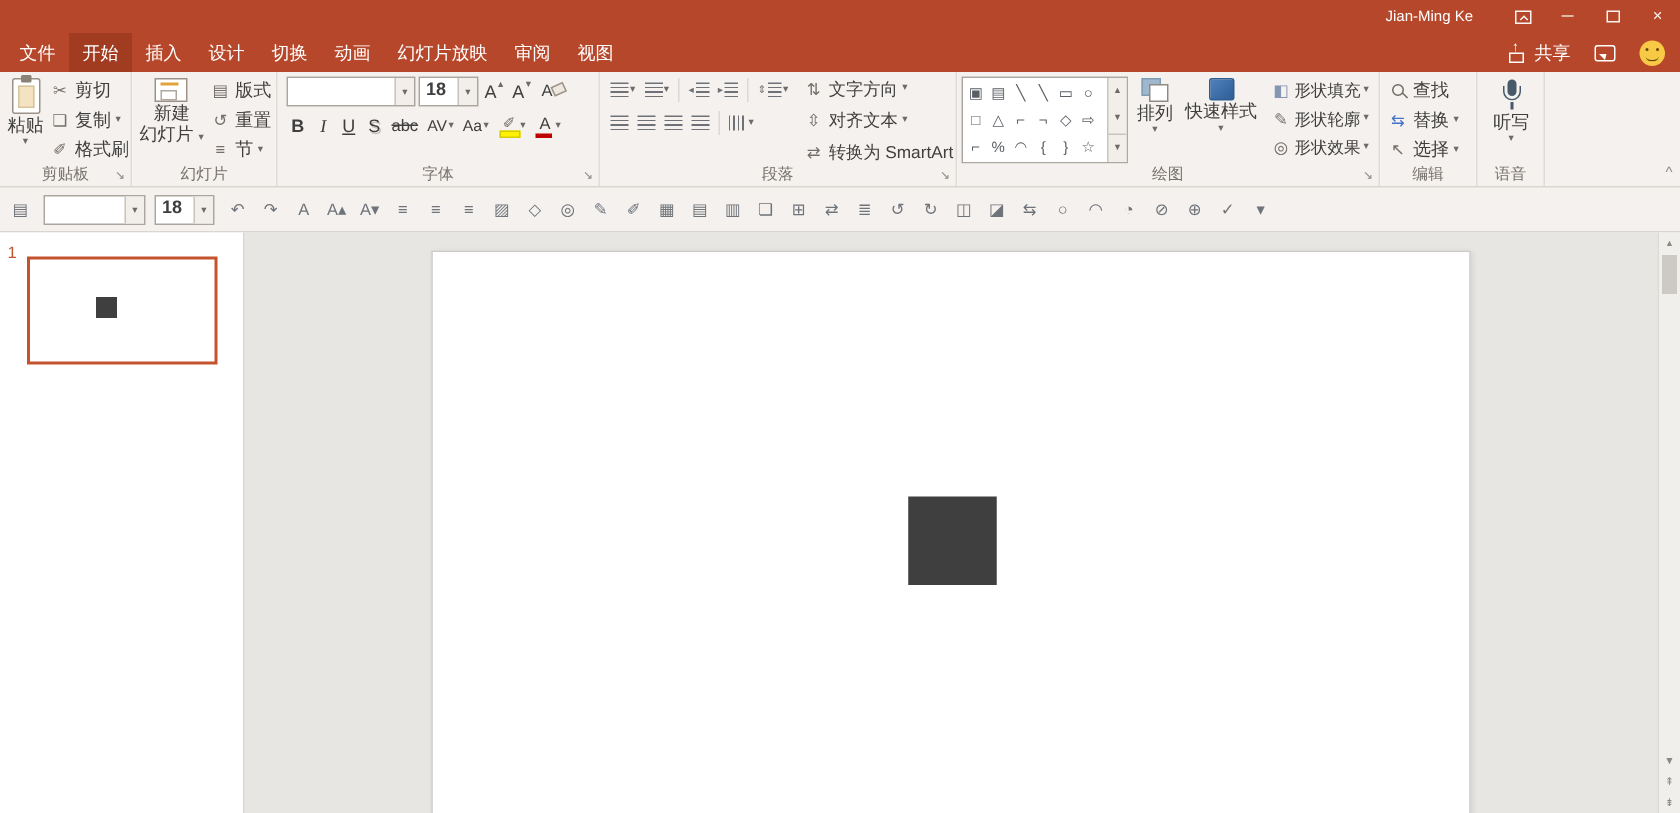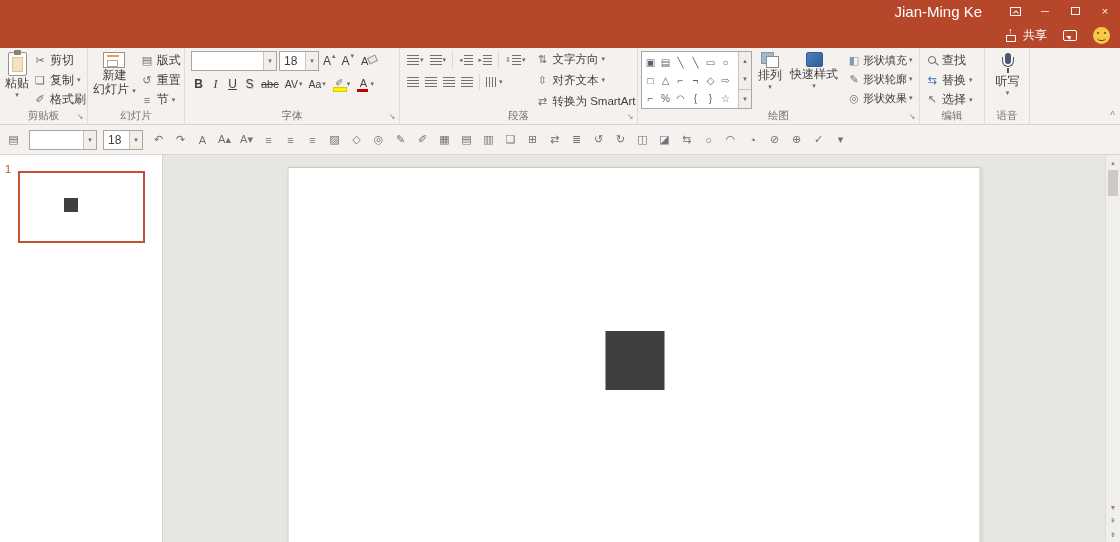--- a/index.html
+++ b/index.html
@@ -6,21 +6,21 @@
     --titlebar:#B7472A; --tab-active:#A23C21; --selection:#C4532D;
     --smiley:#F7C945; --ribbon-bg:#F4F1EE; --canvas-bg:#E8E6E3;
   }
   *{box-sizing:border-box;margin:0;padding:0;}
   body{width:1120px;height:542px;overflow:hidden;background:#fff;
        font-family:"Liberation Sans","DejaVu Sans",sans-serif;font-size:12px;color:#3f3f3f;}
   
   .titlebar{height:22px;background:var(--titlebar);position:relative;display:flex;align-items:center;}
   .titlebar .title{position:absolute;left:0;right:0;text-align:center;color:#fff;font-size:12px;pointer-events:none;}
   .tb-right{position:absolute;right:0;top:0;height:22px;display:flex;align-items:center;}
-  .tb-user{color:#fff;font-size:15px;margin-right:18px;}
+  .tb-user{color:#fff;font-size:10px;margin-right:18px;}
   .winbtn{width:30px;height:22px;display:flex;align-items:center;justify-content:center;color:rgba(255,255,255,.95);font-size:11px;}
   .rdo-box{width:11px;height:9px;border:1px solid rgba(255,255,255,.95);display:block;position:relative;}
   .rdo-box::after{content:"";position:absolute;left:3px;top:3px;width:3px;height:3px;border-left:1px solid rgba(255,255,255,.95);border-top:1px solid rgba(255,255,255,.95);transform:rotate(45deg);}
   .max-box{width:9px;height:8px;border:1px solid rgba(255,255,255,.95);display:block;}
   
   .tabbar{height:26px;background:var(--titlebar);display:flex;align-items:stretch;padding-left:4px;}
   .tabs{display:flex;align-items:stretch;}
   .tab{display:flex;align-items:center;padding:0 9px;color:#fff;font-size:12px;white-space:nowrap;cursor:default;}
   .tab.active{background:var(--tab-active);}
   .tellme{display:flex;align-items:center;gap:8px;margin-left:30px;color:#fff;margin-top:37px;}
@@ -48,21 +48,21 @@
   .vcol{display:flex;flex-direction:column;gap:1px;}
   .smallbtn{display:flex;align-items:center;gap:3px;height:19px;padding:0 2px;font-size:12px;white-space:nowrap;}
   .i16{width:14px;height:15px;display:inline-flex;align-items:center;justify-content:center;font-size:11px;color:#756f6a;flex:0 0 auto;}
   .blue{color:#4472C4;}
   .icon-clipboard{width:19px;height:24px;border:1px solid #9b9187;border-radius:2px;background:#fff;position:relative;display:block;}
   .icon-clipboard::before{content:"";position:absolute;left:5px;top:-3px;width:7px;height:5px;background:#8a8177;border-radius:1px;}
   .icon-clipboard::after{content:"";position:absolute;left:3px;top:4px;right:3px;bottom:3px;background:#F3E3C3;border:1px solid #D8C49A;}
   .icon-newslide{width:22px;height:16px;border:1px solid #9b9187;background:#fff;position:relative;display:block;}
   .icon-newslide::before{content:"";position:absolute;left:3px;top:2px;width:12px;height:2px;background:#E2A33D;}
   .icon-newslide::after{content:"";position:absolute;left:3px;top:7px;width:9px;height:5px;border:1px solid #b0a89e;}
-  .combo{display:flex;align-items:center;height:20px;background:#fff;border:1px solid #ABA59E;flex:0 0 auto;}
+  .combo{display:flex;height:20px;background:#fff;border:1px solid #ABA59E;flex:0 0 auto;font-weight:bold;}
   .combo .val{flex:1;padding:0 4px;font-size:12px;overflow:hidden;}
   .combo .ca{width:13px;align-self:stretch;display:flex;align-items:center;justify-content:center;border-left:1px solid #C9C4BE;font-size:7px;color:#6e6a65;background:#F2EFEB;}
   .font-gc{flex-direction:column;gap:4px;padding-left:6px;}
   .frow{display:flex;align-items:center;gap:2px;}
   .tbtn{height:18px;min-width:15px;display:inline-flex;align-items:center;justify-content:center;font-size:12px;padding:0 2px;}
   .sup{font-size:7px;color:#6e6a65;align-self:flex-start;margin-left:1px;}
   .b{font-weight:bold;}
   .it{font-style:italic;font-family:"Liberation Serif",serif;}
   .u{text-decoration:underline;}
   .sh{text-shadow:1px 1px 0 #c7c2bc;}
@@ -137,20 +137,31 @@
         </span>
       <span class="winbtn">─</span>
       <span class="winbtn">
           <span class="max-box"></span>
         </span>
       <span class="winbtn">×</span>
     </div>
   </div>
 
   <div class="tabbar">
+    <div class="tabs">
+        <div class="tab">文件</div>
+        <div class="tab active">开始</div>
+        <div class="tab">插入</div>
+        <div class="tab">设计</div>
+        <div class="tab">切换</div>
+        <div class="tab">动画</div>
+        <div class="tab">幻灯片放映</div>
+        <div class="tab">审阅</div>
+        <div class="tab">视图</div>
+      </div>
     <div class="tellme">
       <span class="mag"></span>
       <span>告诉我你想要做什么</span>
     </div>
     <div class="tab-right">
       <div class="share">
         <span class="icon-share">
             <i class="bx"></i>
             <i class="ar">↑</i>
           </span>

